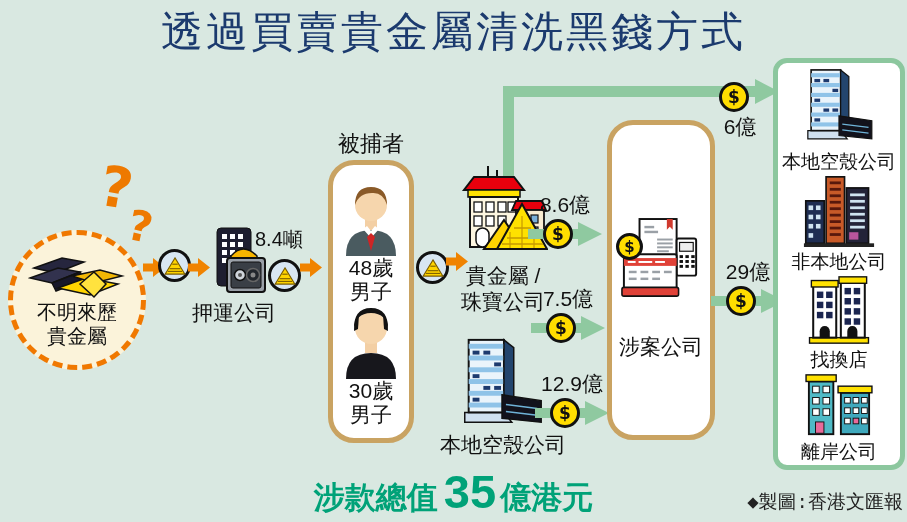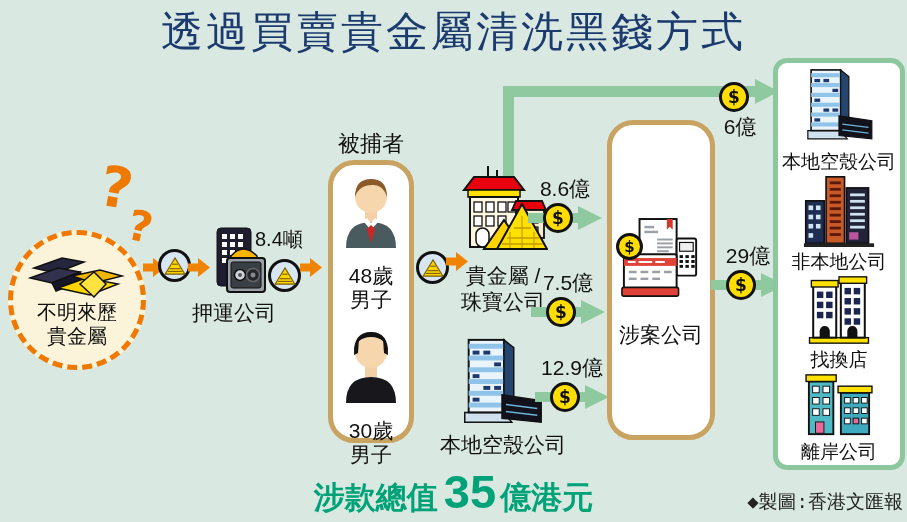--- a/index.html
+++ b/index.html
@@ -29,55 +29,55 @@
 
   
   .transport-icon{position:absolute;left:203px;top:226px;}
   .transport-label{position:absolute;left:182px;top:299px;width:104px;text-align:center;font-size:21px;}
   .weight{position:absolute;left:255px;top:226px;font-size:20px;}
 
   
   .arrested-title{position:absolute;left:322px;top:129px;width:98px;text-align:center;font-size:22px;}
   .arrested-box{position:absolute;left:328px;top:160px;width:86px;height:283px;box-sizing:border-box;
                 border:5px solid #c9a362;border-radius:26px;background:#fff;
-                display:flex;flex-direction:column;align-items:center;justify-content:space-evenly;padding:7px 0;gap:16px;}
+                display:flex;flex-direction:column;align-items:center;justify-content:space-evenly;padding:15px 0;}
   .age{font-size:21px;line-height:1.12;text-align:center;}
 
   
   .jewelry-icon{position:absolute;left:452px;top:164px;}
   .jewelry-label{position:absolute;left:438px;top:263px;width:130px;text-align:center;
                  font-size:21px;line-height:1.25;}
 
   
   .shellmid-icon{position:absolute;left:458px;top:334px;}
   .shellmid-label{position:absolute;left:430px;top:431px;width:146px;text-align:center;font-size:21px;}
 
   
   .coin{box-sizing:border-box;width:30px;height:30px;border-radius:50%;background:#ffdd00;
         border:3px solid #111;color:#111;font-weight:bold;font-size:17px;
         display:flex;align-items:center;justify-content:center;font-family:"DejaVu Sans",sans-serif;}
 
   
   .flow{position:absolute;display:flex;flex-direction:column;align-items:center;width:76px;}
-  .flow-label{font-size:21px;line-height:1;margin-bottom:4px;white-space:nowrap;}
+  .flow-label{font-size:21px;line-height:1;margin-bottom:4px;white-space:nowrap;margin-top:16px;}
   .flow-arrow{position:relative;width:74px;height:30px;}
   .flow-arrow svg{position:absolute;left:0;top:3px;}
   .flow-coin{position:absolute;left:15px;top:0;}
 
   .lpath{position:absolute;left:503px;top:79px;}
   .coin-top{position:absolute;left:719px;top:82px;}
   .label-top{position:absolute;left:710px;top:113px;width:60px;text-align:center;font-size:21px;}
 
   
   .bank-box{position:absolute;left:607px;top:120px;width:108px;height:320px;box-sizing:border-box;
             border:5px solid #c9a362;border-radius:26px;background:#fff;
             display:flex;flex-direction:column;align-items:center;}
   .bank-icon{position:relative;margin-top:92px;}
   .bank-coin{position:absolute;left:-4px;top:16px;width:27px;height:27px;font-size:15px;}
-  .bank-label{margin-top:16px;font-size:21px;line-height:1.35;text-align:center;}
+  .bank-label{margin-top:28px;font-size:21px;line-height:1.35;text-align:center;}
 
   
   .recipients{position:absolute;left:773px;top:58px;width:132px;height:412px;box-sizing:border-box;
               border:5px solid #8cc79e;border-radius:14px;background:#fff;
               display:flex;flex-direction:column;align-items:center;justify-content:space-evenly;padding:2px 0;}
   .recipient{display:flex;flex-direction:column;align-items:center;}
   .recipient-label{font-size:19px;margin-top:2px;white-space:nowrap;}
 
   
   .total{position:absolute;left:0;top:464px;width:100%;text-align:center;color:#00a278;font-weight:bold;}

